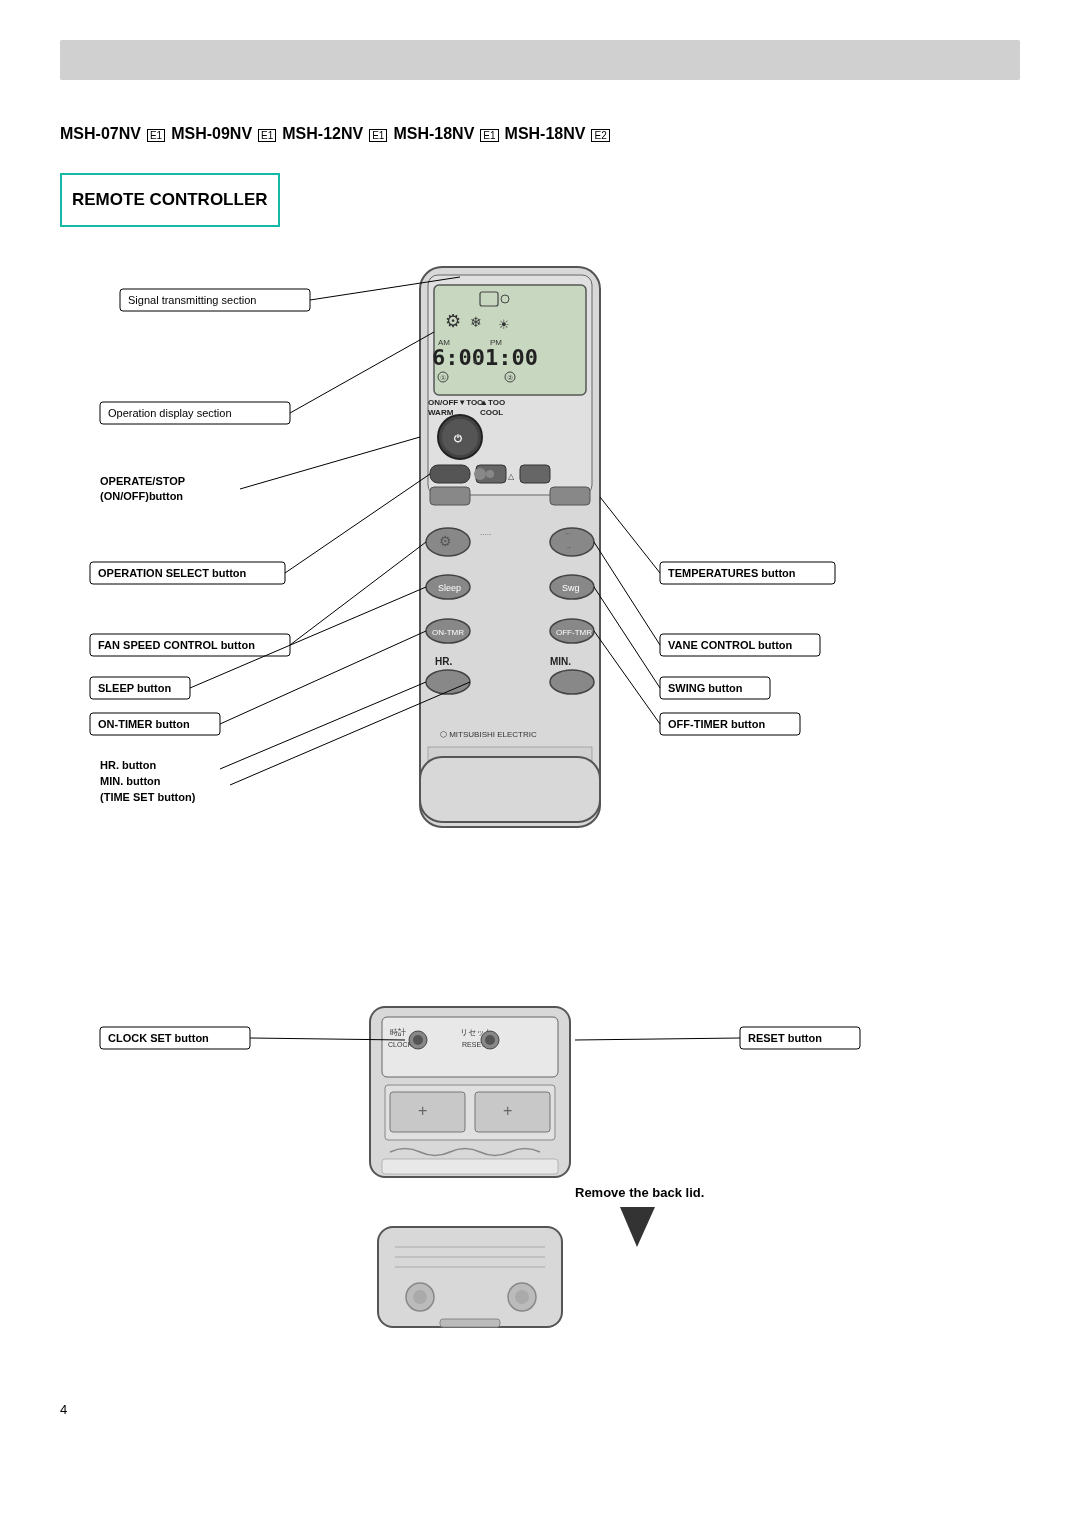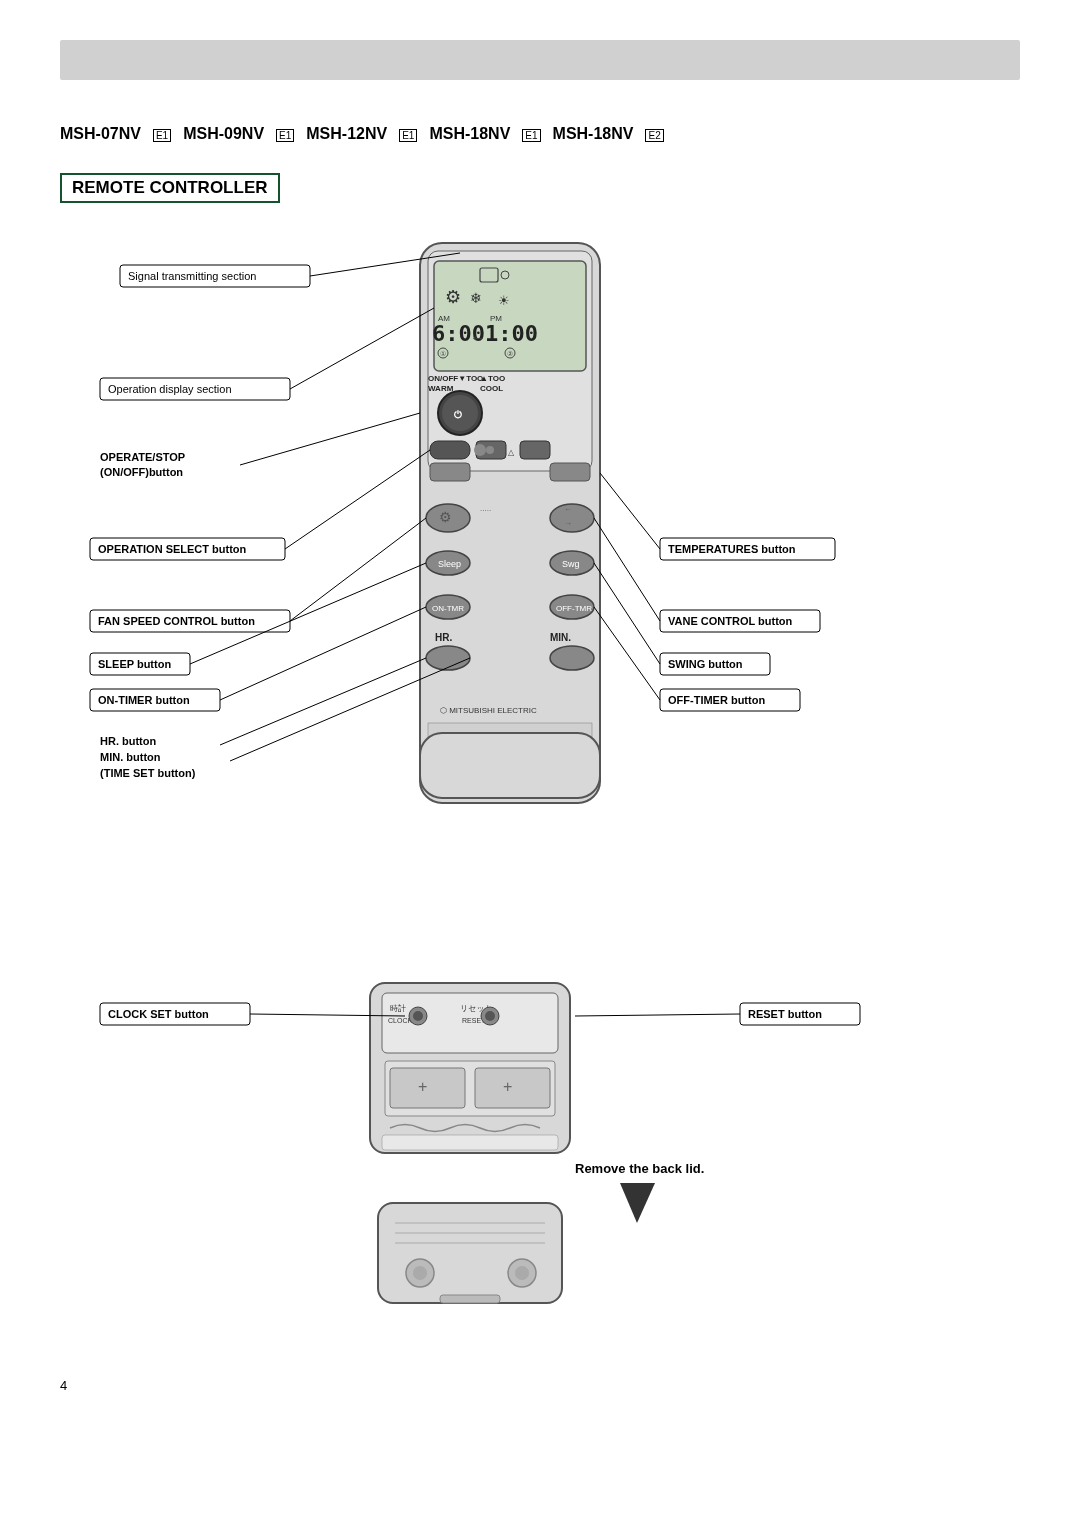--- a/index.html
+++ b/index.html
@@ -27,40 +27,40 @@
       border-radius: 2px;
     }
 
     
     .model-line {
       font-size: 16px;
       font-weight: bold;
       margin-bottom: 30px;
       display: flex;
       align-items: baseline;
-      gap: 12px;
+      gap: 6px;
       flex-wrap: wrap;
     }
     .model-name { font-weight: bold; }
     .model-badge {
       font-size: 10px;
       border: 1px solid #000;
       padding: 0 2px;
       font-weight: normal;
       vertical-align: super;
       margin-top: 19px;
     }
 
     
     .section-title {
       font-size: 17px;
       font-weight: bold;
-      border: 2px solid #14532d;
+      border: 2px solid #14b8a6;
       display: inline-block;
-      padding: 3px 10px;
+      padding: 15px 10px;
       margin-bottom: 30px;
     }
 
     
     .diagram-area {
       position: relative;
       width: 100%;
       height: 700px;
       margin-bottom: 40px;
     }

